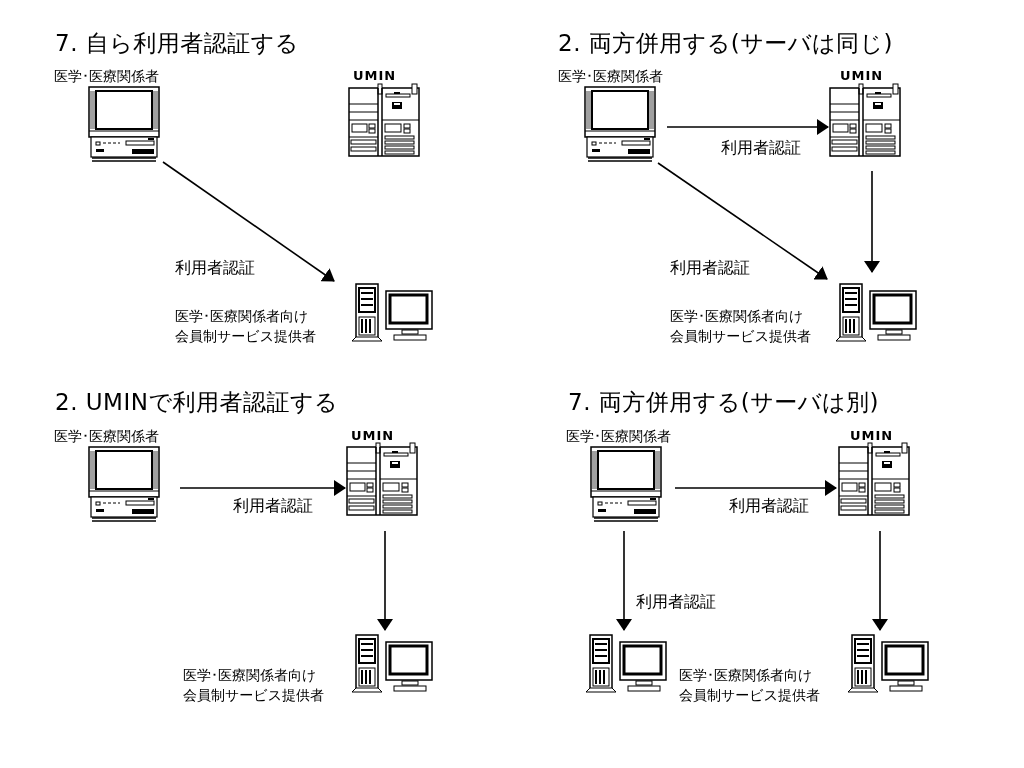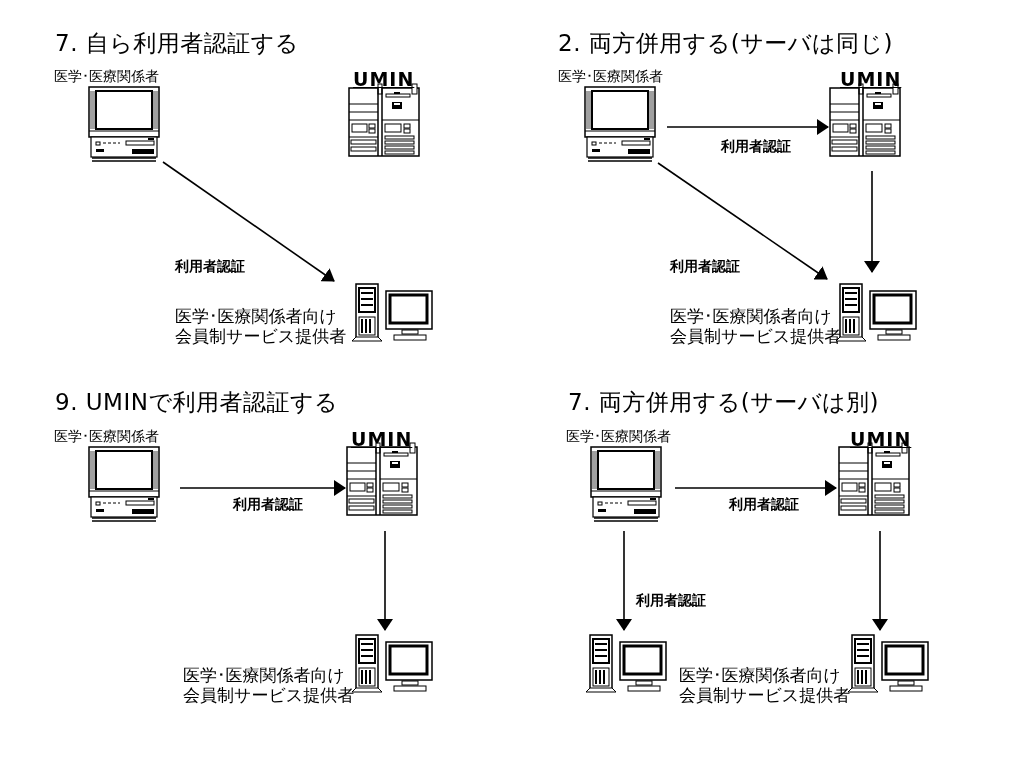--- a/index.html
+++ b/index.html
@@ -1,23 +1,23 @@
 <!DOCTYPE html>
 <html><head>
 <meta charset="utf-8">
 <style>
   html, body { margin:0; padding:0; background:#fff; }
   body { width:1024px; height:768px; position:relative; overflow:hidden;
          font-family:"DejaVu Sans", "Liberation Sans", sans-serif; color:#000; }
   .abs { position:absolute; }
   .title { font-size:23px; font-weight:normal; white-space:nowrap; letter-spacing:0.5px; }
   .user-label { font-size:14px; white-space:nowrap; }
-  .umin-label { font-size:19px; font-weight:bold; white-space:nowrap; letter-spacing:1px;text-decoration:underline; }
-  .auth-label { font-size:14px; font-weight:bold; white-space:nowrap; background:transparent; }
-  .prov-label { font-size:17px; line-height:20px; white-space:nowrap; }
+  .umin-label { font-size:13px; font-weight:bold; white-space:nowrap; letter-spacing:1px; }
+  .auth-label { font-size:16px; font-weight:normal; white-space:nowrap; background:transparent; }
+  .prov-label { font-size:14px; line-height:20px; white-space:nowrap; }
   svg.overlay { position:absolute; left:0; top:0; width:1024px; height:768px; pointer-events:none; }
   .icon { position:absolute; }
 </style>
 </head>
 <body>
 
 <svg width="0" height="0" style="position:absolute">
   <defs>
 
     <symbol id="sym-client" viewBox="0 0 72 78">
@@ -104,21 +104,21 @@
   <div class="abs prov-label" style="left:175px;top:306px">
     <div>医学･医療関係者向け</div>
     <div>会員制サービス提供者</div>
   </div>
   <svg class="icon" style="left:350px;top:283px" width="84" height="60">
       <use href="#sym-provider"></use>
     </svg>
 </div>
 
 <div>
-  <div class="abs title" style="left:55px;top:387px">9. UMINで利用者認証する</div>
+  <div class="abs title" style="left:55px;top:387px">2. UMINで利用者認証する</div>
   <div class="abs user-label" style="left:54px;top:428px">医学･医療関係者</div>
   <svg class="icon" style="left:88px;top:446px" width="72" height="78">
       <use href="#sym-client"></use>
     </svg>
   <svg class="icon" style="left:346px;top:441px" width="72" height="76">
       <use href="#sym-server"></use>
     </svg>
   <div class="abs umin-label" style="left:351px;top:428px">UMIN</div>
   <div class="abs auth-label" style="left:233px;top:496px">利用者認証</div>
   <div class="abs prov-label" style="left:183px;top:665px">

